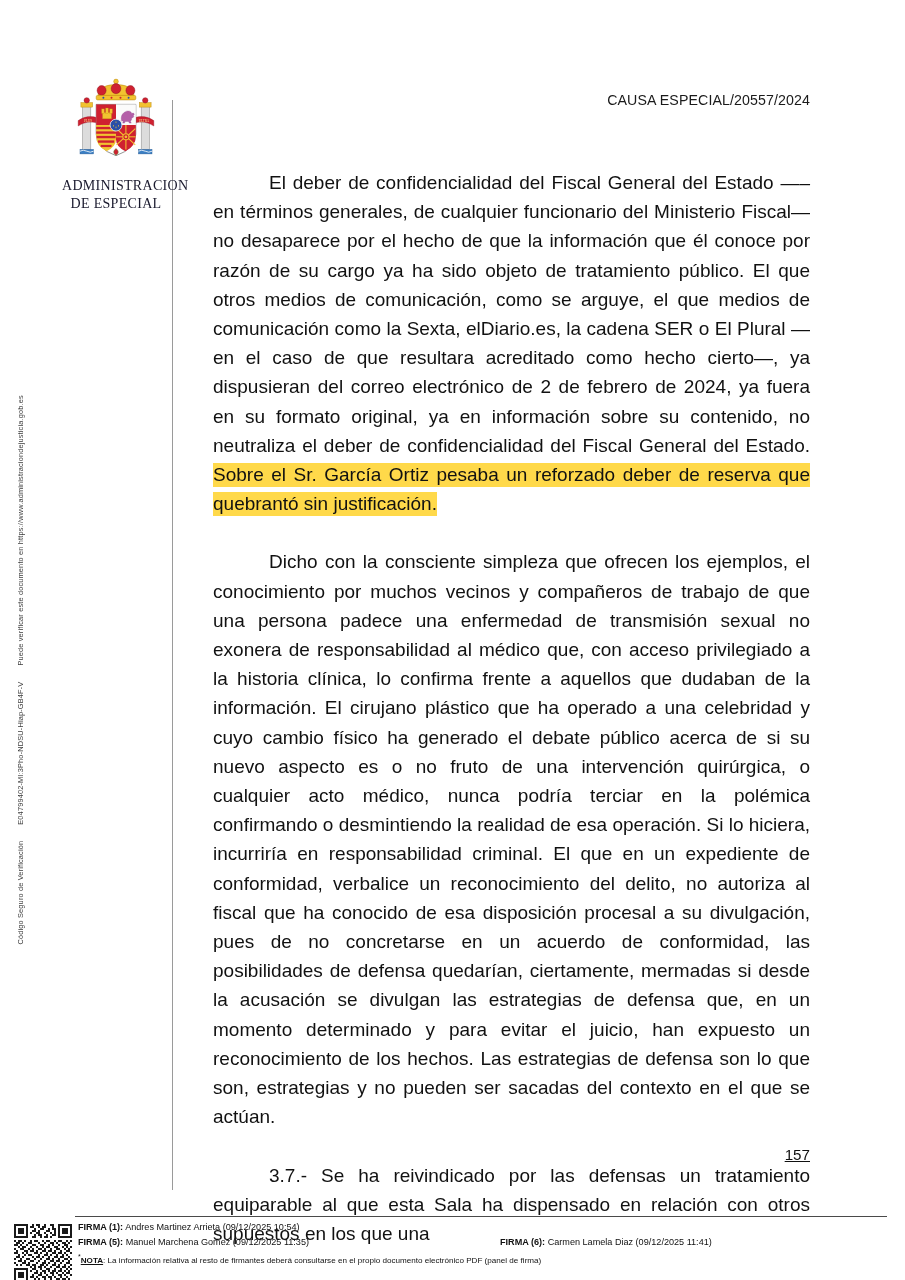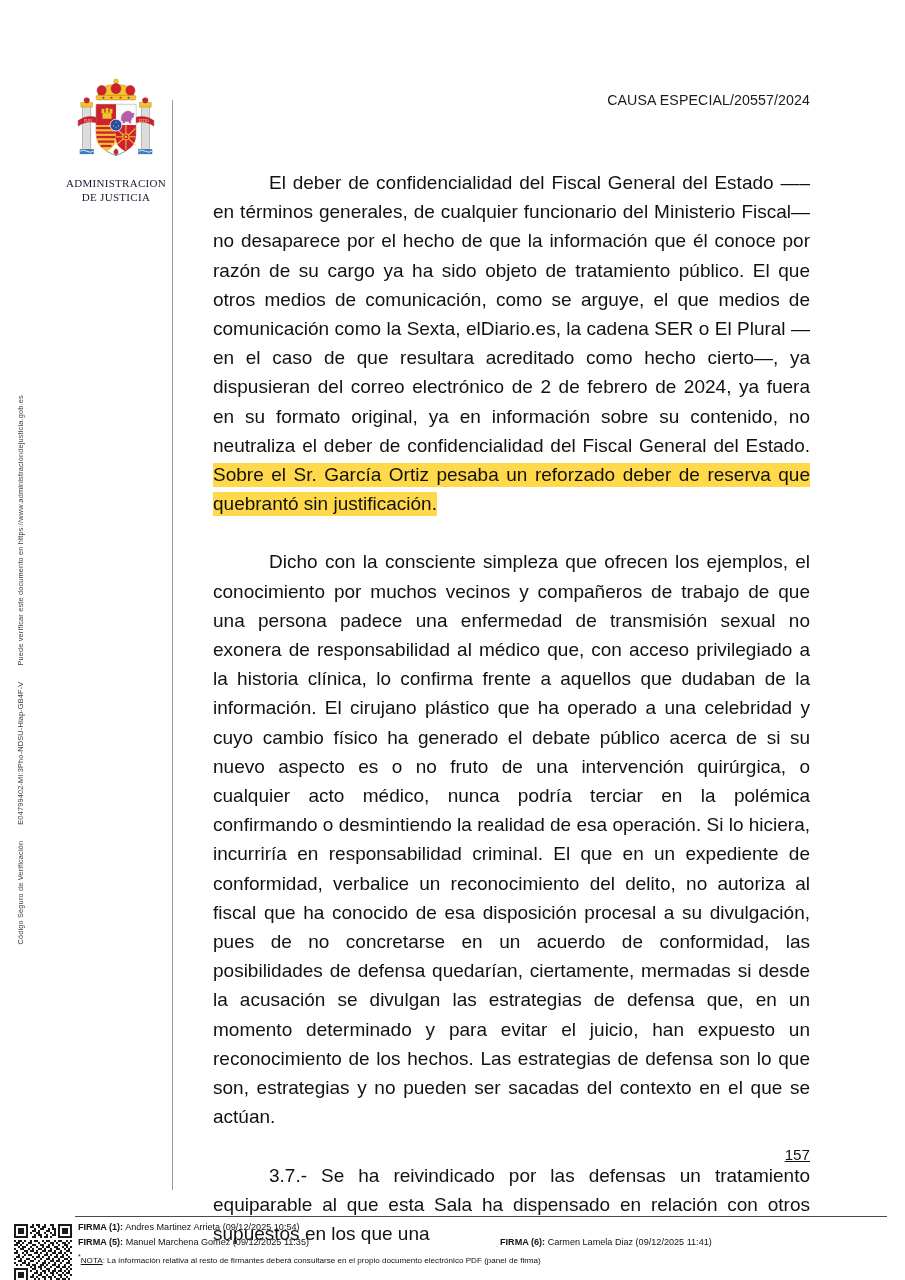--- a/index.html
+++ b/index.html
@@ -43,21 +43,21 @@
     text-align: center;
   }
   .coa {
     width: 90px;
     height: 96px;
     margin: 0 auto;
     display: block;
   }
   .emblem-caption {
     font-family: "Liberation Serif", serif;
-    font-size: 11px;
+    font-size: 14px;
     letter-spacing: .3px;
     line-height: 1.25;
     color: #1a1a2e;
     margin-top: 3px;
     font-weight: 400;
   }
 
   
   #doc-header {
     position: absolute;
@@ -177,21 +177,21 @@
   .sig-label {
     font-weight: bold;
   }
   #sig-note {
     margin-top: 2px;
     font-size: 8.1px;
     color: #111111;
     white-space: nowrap;
   }
   #sig-note .ast { vertical-align: super; font-size: 7px; }
-  #sig-note .nota { text-decoration: underline; font-weight: 400; }
+  #sig-note .nota { text-decoration: underline; font-weight: 700; }
 </style>
 </head>
 <body>
 
 <div id="page">
 
   <div class="vrule"></div>
 
   <div id="emblem-block">
     <svg class="coa" viewBox="0 0 100 106" aria-hidden="true">
@@ -277,21 +277,21 @@
           <path d="M47.3 51.6 q1.1 1.2 0 2.6 q-1.1 -1.4 0 -2.6 Z"></path>
           <path d="M52.7 51.6 q1.1 1.2 0 2.6 q-1.1 -1.4 0 -2.6 Z"></path>
           <path d="M50 53.4 q1.1 1.2 0 2.6 q-1.1 -1.4 0 -2.6 Z"></path>
         </g>
 
         <path d="M50 78 q2.6 1.8 2.6 4 q0 2.4 -2.6 3.4 q-2.6 -1 -2.6 -3.4 q0 -2.2 2.6 -4 Z" fill="#cf2030" stroke="#4e8f3a" stroke-width=".5"></path>
       </g>
     </svg>
     <div class="emblem-caption">
       <span>ADMINISTRACION</span><br>
-      <span>DE JUSTICIA</span>
+      <span>DE ESPECIAL</span>
     </div>
   </div>
 
   <div id="doc-header">CAUSA ESPECIAL/20557/2024</div>
 
   <div id="doc-body">
 
     <p class="para indent"><span>El deber de confidencialidad del Fiscal General del Estado —–en términos generales, de cualquier funcionario del Ministerio Fiscal— no desaparece por el hecho de que la información que él conoce por razón de su cargo ya ha sido objeto de tratamiento público. El que otros medios de comunicación, como se arguye, el que medios de comunicación como la Sexta, elDiario.es, la cadena SER o El Plural —en el caso de que resultara acreditado como hecho cierto—, ya dispusieran del correo electrónico de 2 de febrero de 2024, ya fuera en su formato original, ya en información sobre su contenido, no neutraliza el deber de confidencialidad del Fiscal General del Estado. </span><mark class="hl">Sobre el Sr. García Ortiz pesaba un reforzado deber de reserva que quebrantó sin justificación.</mark></p>
 
     <p class="para indent">Dicho con la consciente simpleza que ofrecen los ejemplos, el conocimiento por muchos vecinos y compañeros de trabajo de que una persona padece una enfermedad de transmisión sexual no exonera de responsabilidad al médico que, con acceso privilegiado a la historia clínica, lo confirma frente a aquellos que dudaban de la información. El cirujano plástico que ha operado a una celebridad y cuyo cambio físico ha generado el debate público acerca de si su nuevo aspecto es o no fruto de una intervención quirúrgica, o cualquier acto médico, nunca podría terciar en la polémica confirmando o desmintiendo la realidad de esa operación. Si lo hiciera, incurriría en responsabilidad criminal. El que en un expediente de conformidad, verbalice un reconocimiento del delito, no autoriza al fiscal que ha conocido de esa disposición procesal a su divulgación, pues de no concretarse en un acuerdo de conformidad, las posibilidades de defensa quedarían, ciertamente, mermadas si desde la acusación se divulgan las estrategias de defensa que, en un momento determinado y para evitar el juicio, han expuesto un reconocimiento de los hechos. Las estrategias de defensa son lo que son, estrategias y no pueden ser sacadas del contexto en el que se actúan.</p>

